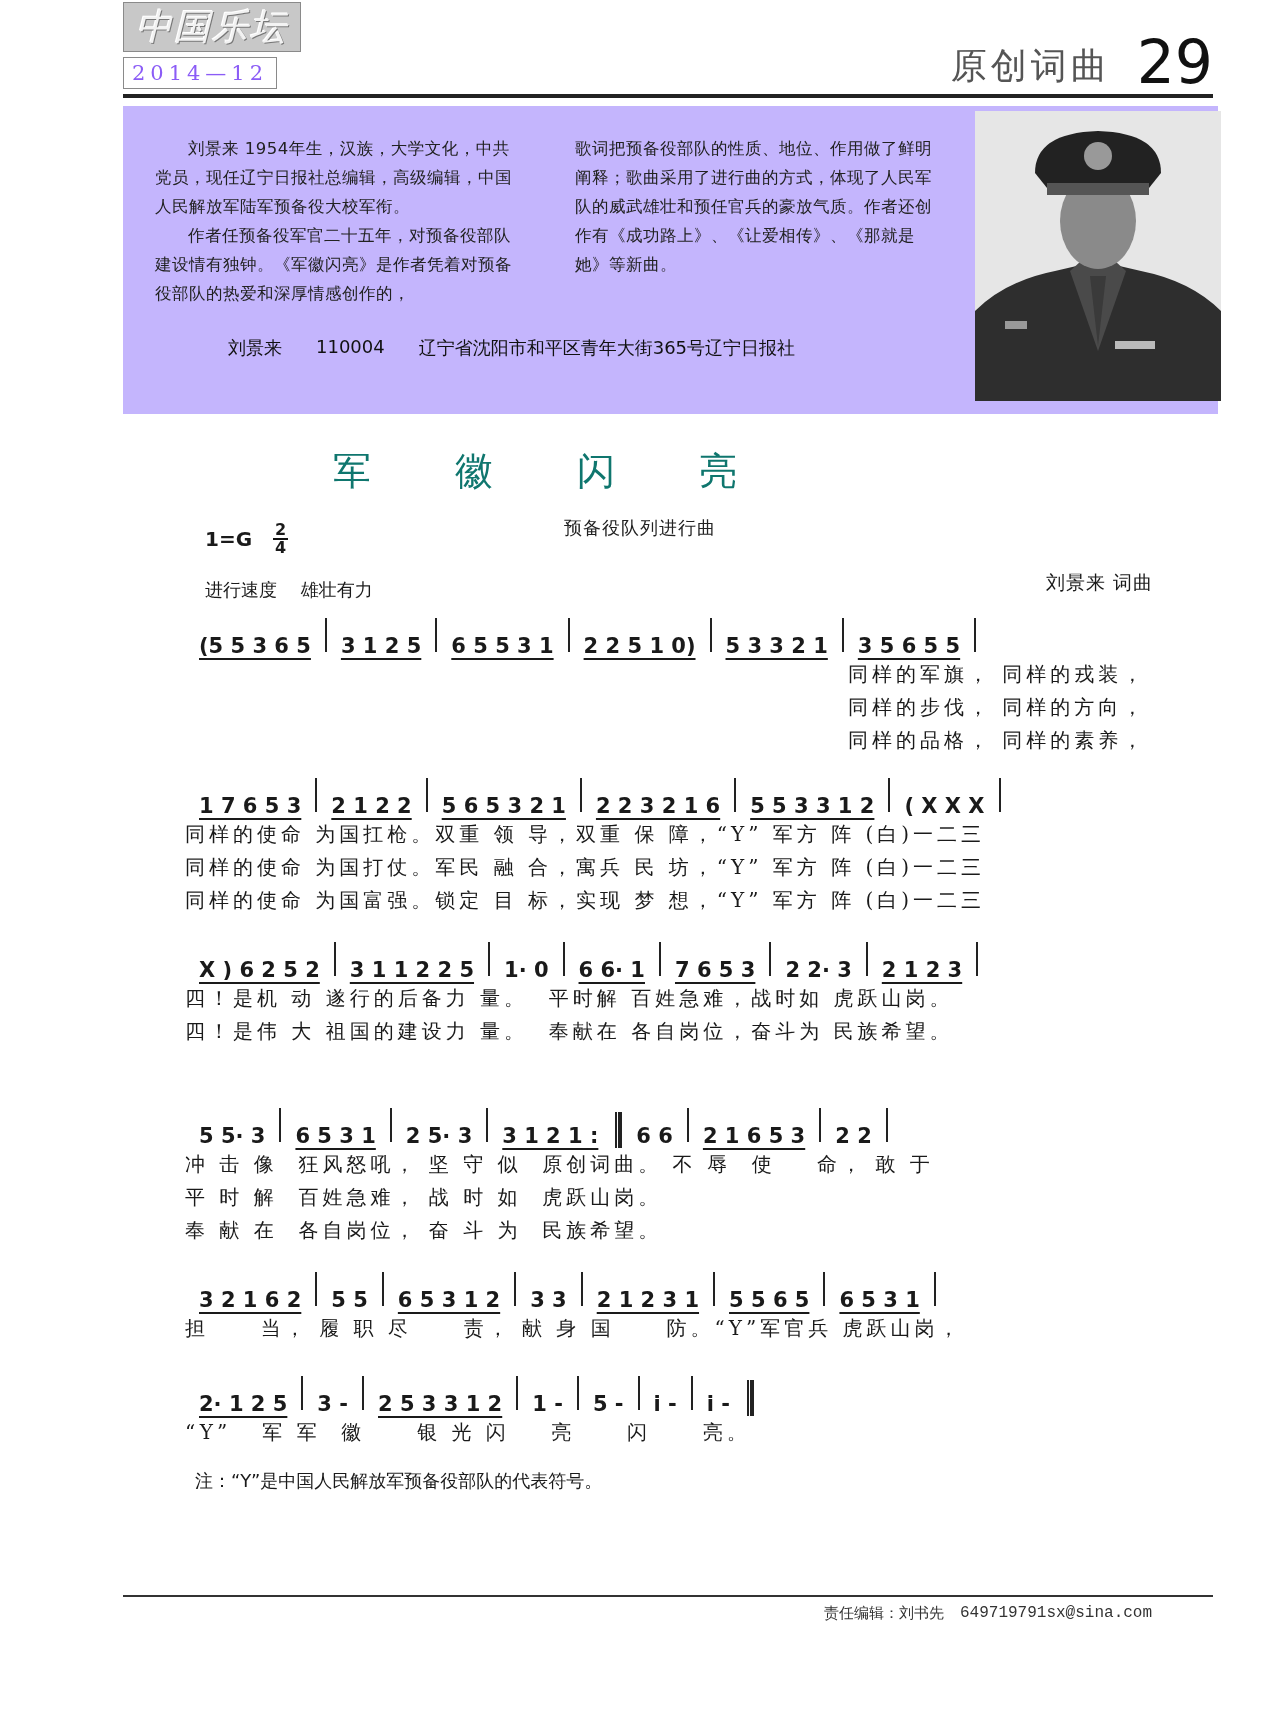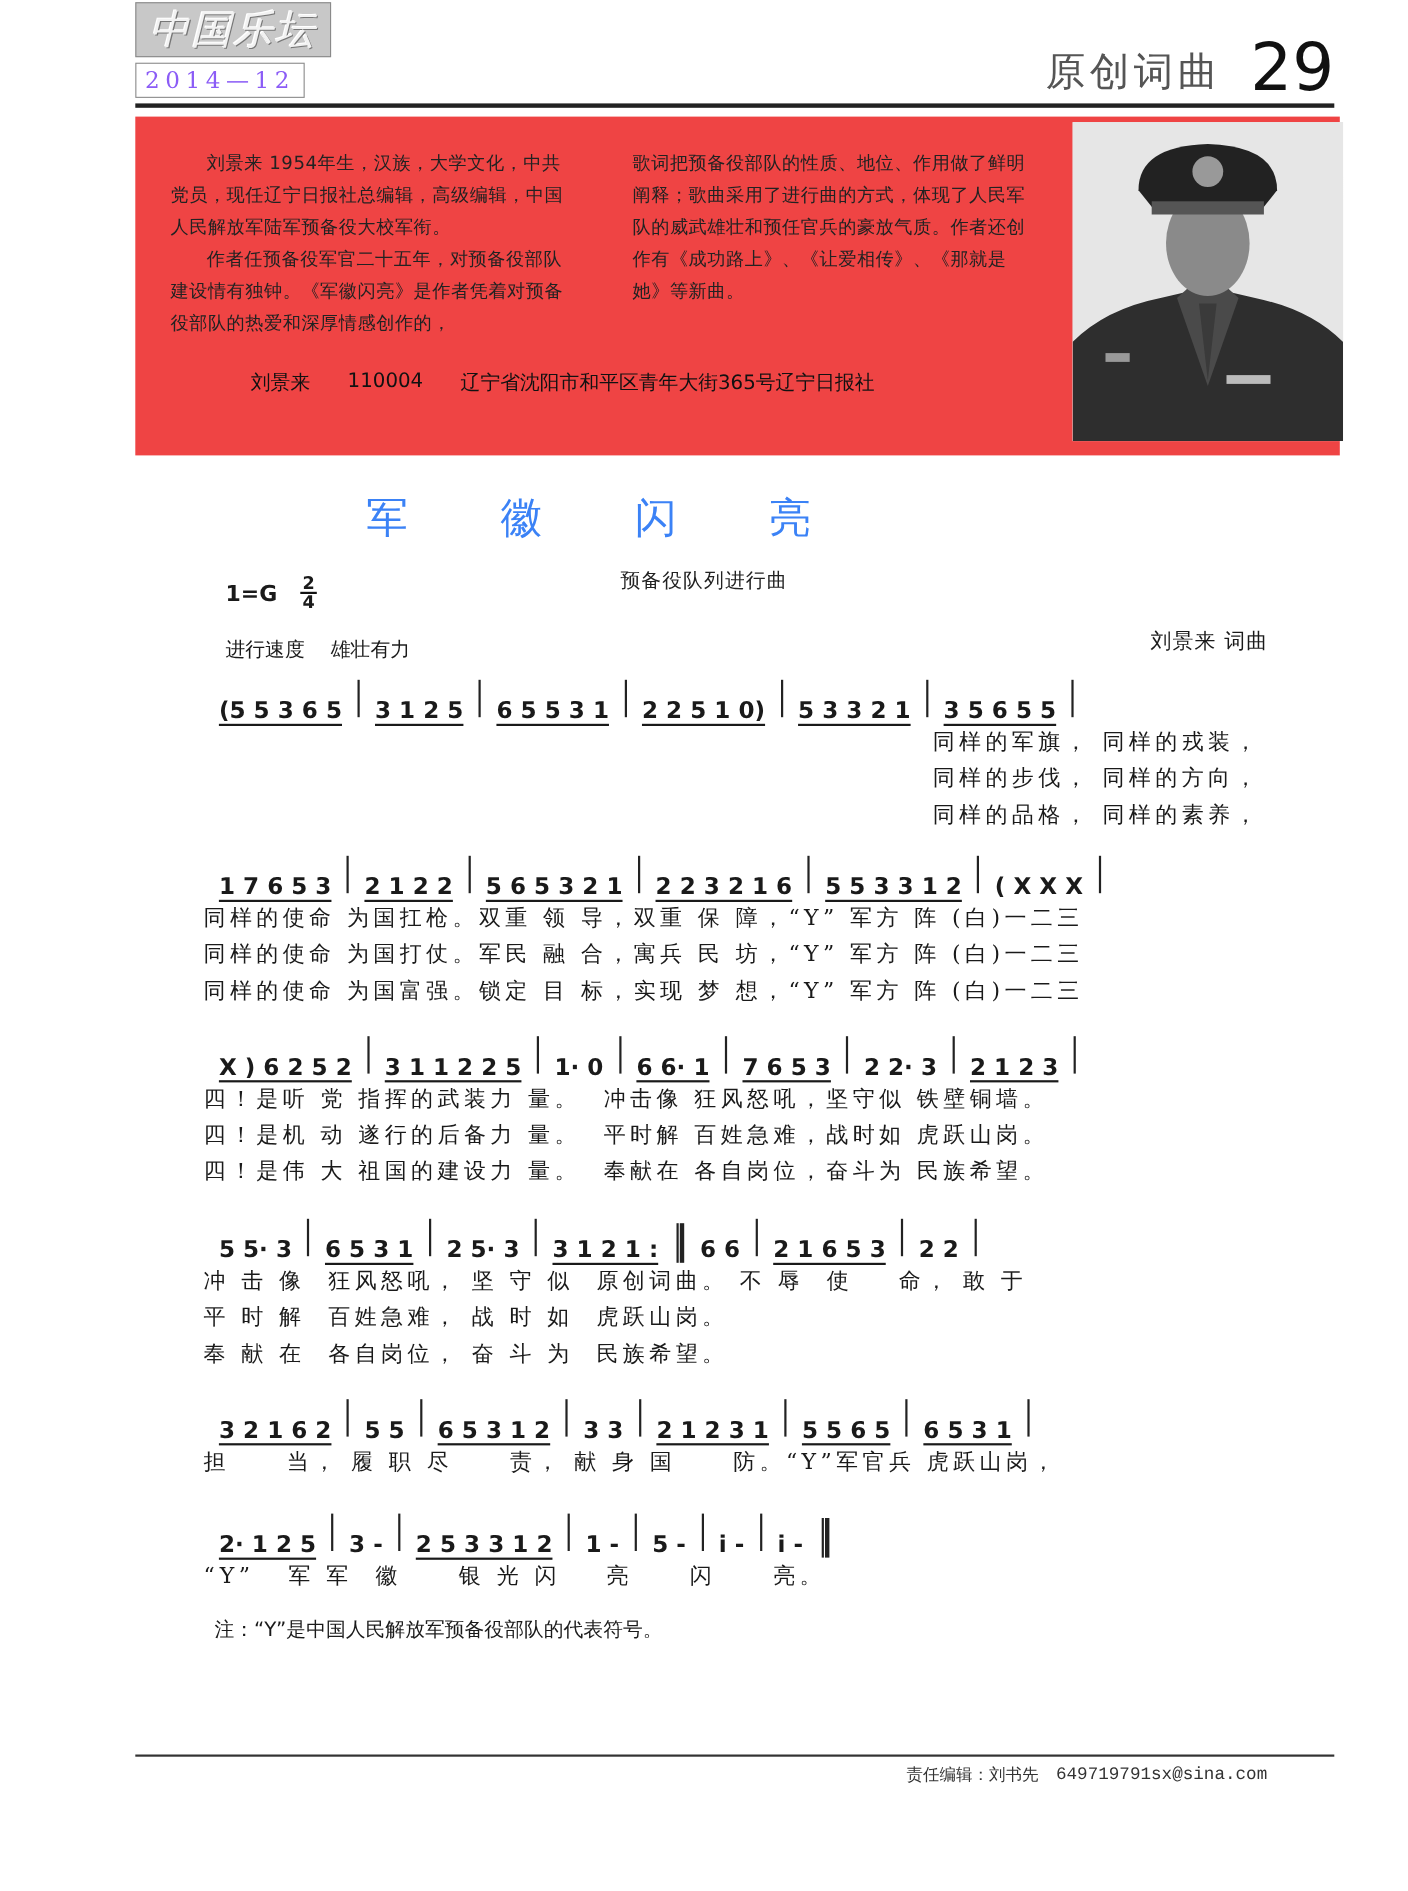--- a/index.html
+++ b/index.html
@@ -9,31 +9,31 @@
   
   .logo-box { position:absolute; left:123px; top:2px; width:178px; height:50px; background:#c8c8c8; border:1px solid #8a8a8a; display:flex; align-items:center; justify-content:center; }
   .logo-text { font-family:"DejaVu Serif", serif; font-size:36px; color:#f2f2f2; font-style:italic; letter-spacing:2px; text-shadow:1px 1px 0 #777, -1px -1px 0 #fff; }
   .issue-box { position:absolute; left:123px; top:57px; width:154px; height:32px; border:1px solid #8a8a8a; display:flex; align-items:center; justify-content:center; font-family:"DejaVu Serif", serif; font-size:21px; letter-spacing:5px; color:#8b5cf6; }
   .header-right { position:absolute; right:67px; top:30px; display:flex; align-items:flex-end; gap:26px; }
   .section-title { font-family:"DejaVu Serif", serif; font-size:36px; color:#555; letter-spacing:4px; line-height:56px; }
   .page-num { font-family:"DejaVu Sans", sans-serif; font-size:60px; color:#111; line-height:64px; }
   .header-rule { position:absolute; left:123px; right:67px; top:94px; height:4px; background:#222; }
 
   
-  .bio-panel { position:absolute; left:123px; top:106px; width:1095px; height:308px; background:#ef4444; }
+  .bio-panel { position:absolute; left:123px; top:106px; width:1095px; height:308px; background:#c4b5fd; }
   .bio-col { position:absolute; top:28px; font-size:16.5px; line-height:29px; color:#222; letter-spacing:0.5px; }
   .bio-col.left { left:32px; width:370px; }
   .bio-col.mid { left:452px; width:370px; }
   .bio-col p { text-indent:2em; }
   .bio-col.mid p { text-indent:0; }
   .contact { position:absolute; left:105px; top:230px; font-size:18px; color:#111; display:flex; gap:34px; }
   .photo { position:absolute; left:852px; top:5px; width:246px; height:290px; background:linear-gradient(180deg,#e8e8e8 0%,#e0e0e0 100%); overflow:hidden; }
 
   
-  .song-title { position:absolute; left:0; width:1088px; top:446px; text-align:center; font-family:"DejaVu Serif", serif; font-size:38px; letter-spacing:36px; color:#3b82f6; padding-left:18px; }
+  .song-title { position:absolute; left:0; width:1088px; top:446px; text-align:center; font-family:"DejaVu Serif", serif; font-size:38px; letter-spacing:36px; color:#0f766e; padding-left:18px; }
   .song-subtitle { position:absolute; left:0; width:1280px; top:516px; text-align:center; font-family:"DejaVu Serif", serif; font-size:18px; color:#222; letter-spacing:1px; }
   .key { position:absolute; left:205px; top:522px; font-size:20px; font-weight:bold; display:flex; align-items:center; gap:21px; }
   .frac { display:inline-flex; flex-direction:column; align-items:center; font-size:16px; line-height:16px; font-weight:bold; }
   .frac span:first-child { border-bottom:2px solid #111; padding:0 2px; }
   .tempo { position:absolute; left:205px; top:578px; font-size:18px; }
   .tempo span { margin-right:18px; }
   .composer { position:absolute; right:127px; top:570px; font-family:"DejaVu Serif", serif; font-size:19px; letter-spacing:1px; }
 
   .system { position:absolute; left:185px; width:975px; }
   .notes { height:46px; display:flex; align-items:flex-end; font-weight:bold; font-size:21px; font-family:"DejaVu Sans", sans-serif; white-space:pre; position:relative; }
@@ -136,21 +136,20 @@
 <div class="system" style="top:936px;">
   <div class="notes">
     <span class="m ul1">X ) 6 2 5 2</span><span class="bar"></span>
     <span class="m ul1">3 1 1 2 2 5</span><span class="bar"></span>
     <span class="m">1· 0</span><span class="bar"></span>
     <span class="m ul1">6 6· 1</span><span class="bar"></span>
     <span class="m ul1">7 6 5 3</span><span class="bar"></span>
     <span class="m">2 2· 3</span><span class="bar"></span>
     <span class="m ul1">2 1 2 3</span><span class="bar"></span>
   </div>
-  <div class="lyric">四！是听 党 指挥的武装力 量。  冲击像 狂风怒吼，坚守似 铁壁铜墙。</div>
   <div class="lyric">四！是机 动 遂行的后备力 量。  平时解 百姓急难，战时如 虎跃山岗。</div>
   <div class="lyric">四！是伟 大 祖国的建设力 量。  奉献在 各自岗位，奋斗为 民族希望。</div>
 </div>
 
 <div class="system" style="top:1102px;">
   <div class="notes">
     <span class="m">5 5· 3</span><span class="bar"></span>
     <span class="m ul1">6 5 3 1</span><span class="bar"></span>
     <span class="m">2 5· 3</span><span class="bar"></span>
     <span class="m ul1">3 1 2 1 :</span><span class="barend"></span>

